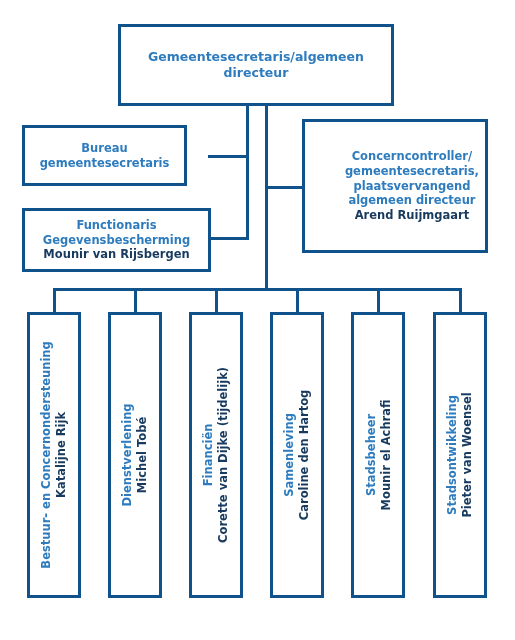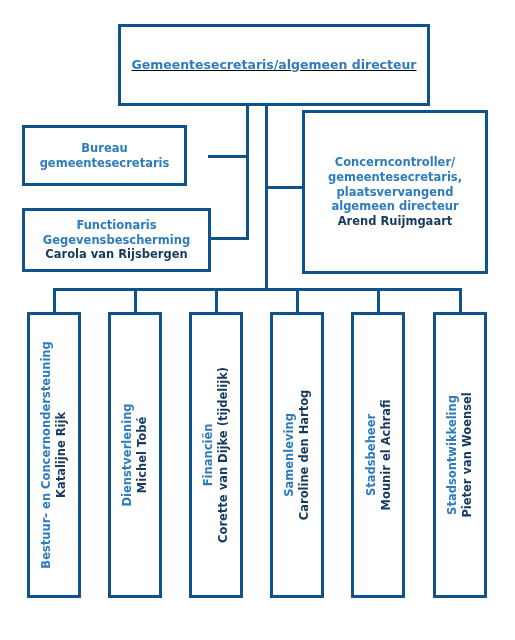--- a/index.html
+++ b/index.html
@@ -76,21 +76,21 @@
     line-height: 1.30;
   }
   .box-dept .role,
   .box-dept .person { font-size: 11.5px; }
 </style>
 </head>
 <body>
 
 <div id="chart">
 
-  <div class="box box-top" style="left:118px; top:24px; width:312px; height:82px;text-decoration:underline;">
+  <div class="box box-top" style="left:118px; top:24px; width:276px; height:82px;">
     <div class="box-inner">
       <span class="role">Gemeentesecretaris/algemeen directeur</span>
     </div>
   </div>
 
   <div class="line line-v" style="left:265px; top:106px; height:184px;"></div>
 
   <div class="line line-v" style="left:246px; top:106px; height:133px;"></div>
 
   <div class="line line-h" style="left:208px; top:155px; width:41px;"></div>
@@ -99,26 +99,26 @@
       <span class="role">Bureau</span>
       <span class="role">gemeentesecretaris</span>
     </div>
   </div>
 
   <div class="line line-h" style="left:208px; top:237px; width:41px;"></div>
   <div class="box box-side" style="left:22px; top:208px; width:189px; height:64px;">
     <div class="box-inner">
       <span class="role">Functionaris</span>
       <span class="role">Gegevensbescherming</span>
-      <span class="person">Carola van Rijsbergen</span>
+      <span class="person">Mounir van Rijsbergen</span>
     </div>
   </div>
 
   <div class="line line-h" style="left:265px; top:186px; width:40px;"></div>
-  <div class="box box-right" style="left:302px; top:110px; width:186px; height:164px;">
+  <div class="box box-right" style="left:302px; top:119px; width:186px; height:134px;justify-content:flex-end;">
     <div class="box-inner">
       <span class="role">Concerncontroller/</span>
       <span class="role">gemeentesecretaris,</span>
       <span class="role">plaatsvervangend</span>
       <span class="role">algemeen directeur</span>
       <span class="person">Arend Ruijmgaart</span>
     </div>
   </div>
 
   <div class="line line-h" style="left:53px; top:288px; width:409px;"></div>

